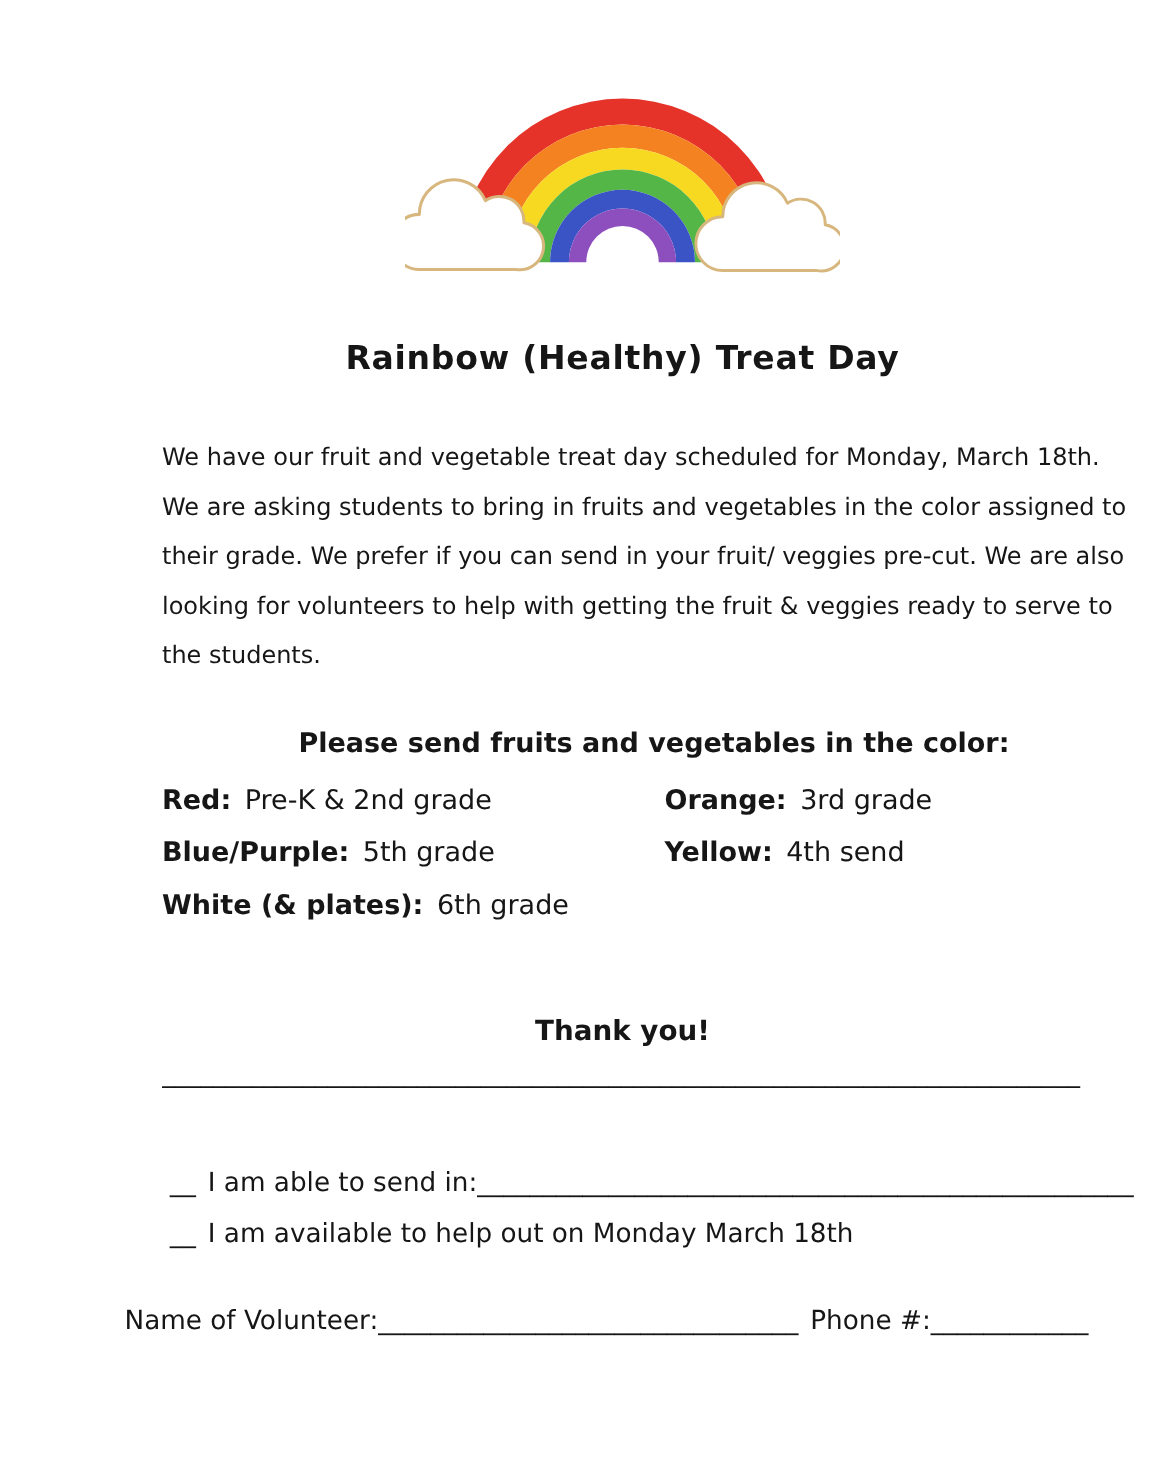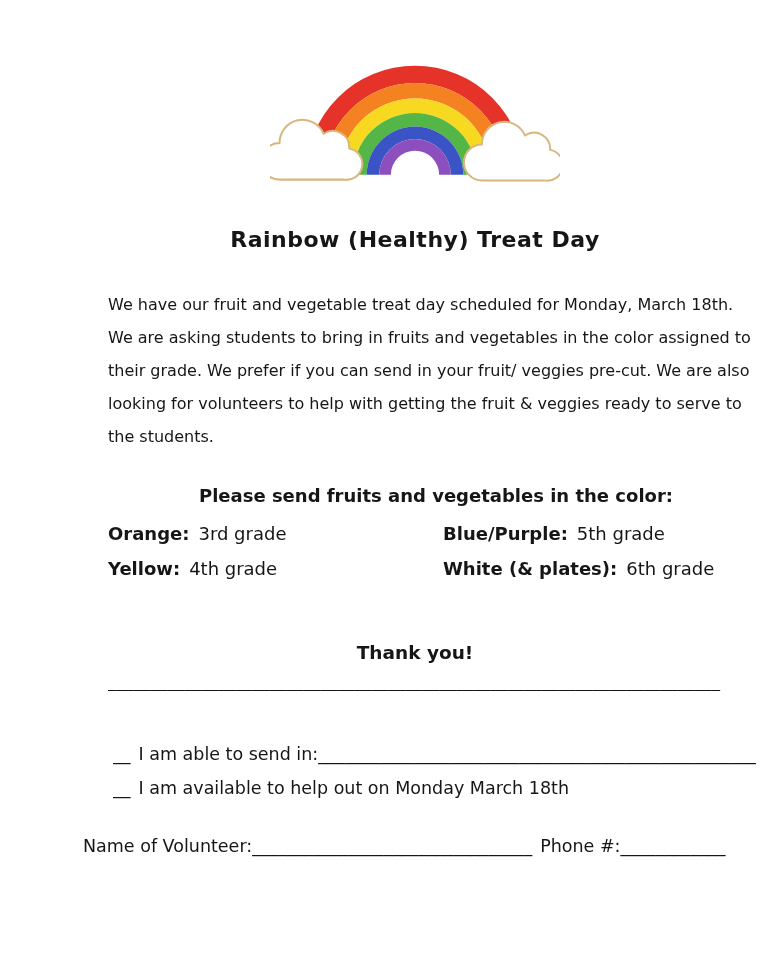--- a/index.html
+++ b/index.html
@@ -93,27 +93,30 @@
   </div>
 
   <h1 class="title">Rainbow (Healthy) Treat Day</h1>
 
   <p class="intro">We have our fruit and vegetable treat day scheduled for Monday, March 18th. We are asking students to bring in fruits and vegetables in the color assigned to their grade. We prefer if you can send in your fruit/ veggies pre-cut. We are also looking for volunteers to help with getting the fruit &amp; veggies ready to serve to the students.</p>
 
   <h2 class="color-heading">Please send fruits and vegetables in the color:</h2>
 
   <div class="assign-grid">
     <div class="assign">
+      <span class="color-name">Red:</span><span>Pre-K &amp; 2nd grade</span>
+    </div>
+    <div class="assign">
       <span class="color-name">Orange:</span><span>3rd grade</span>
     </div>
     <div class="assign">
       <span class="color-name">Blue/Purple:</span><span>5th grade</span>
     </div>
     <div class="assign">
-      <span class="color-name">Yellow:</span><span>4th grade</span>
+      <span class="color-name">Yellow:</span><span>4th send</span>
     </div>
     <div class="assign">
       <span class="color-name">White (&amp; plates):</span><span>6th grade</span>
     </div>
   </div>
 
   <h2 class="thanks">Thank you!</h2>
 
   <div class="tear-line">________________________________________________________________________</div>
 

